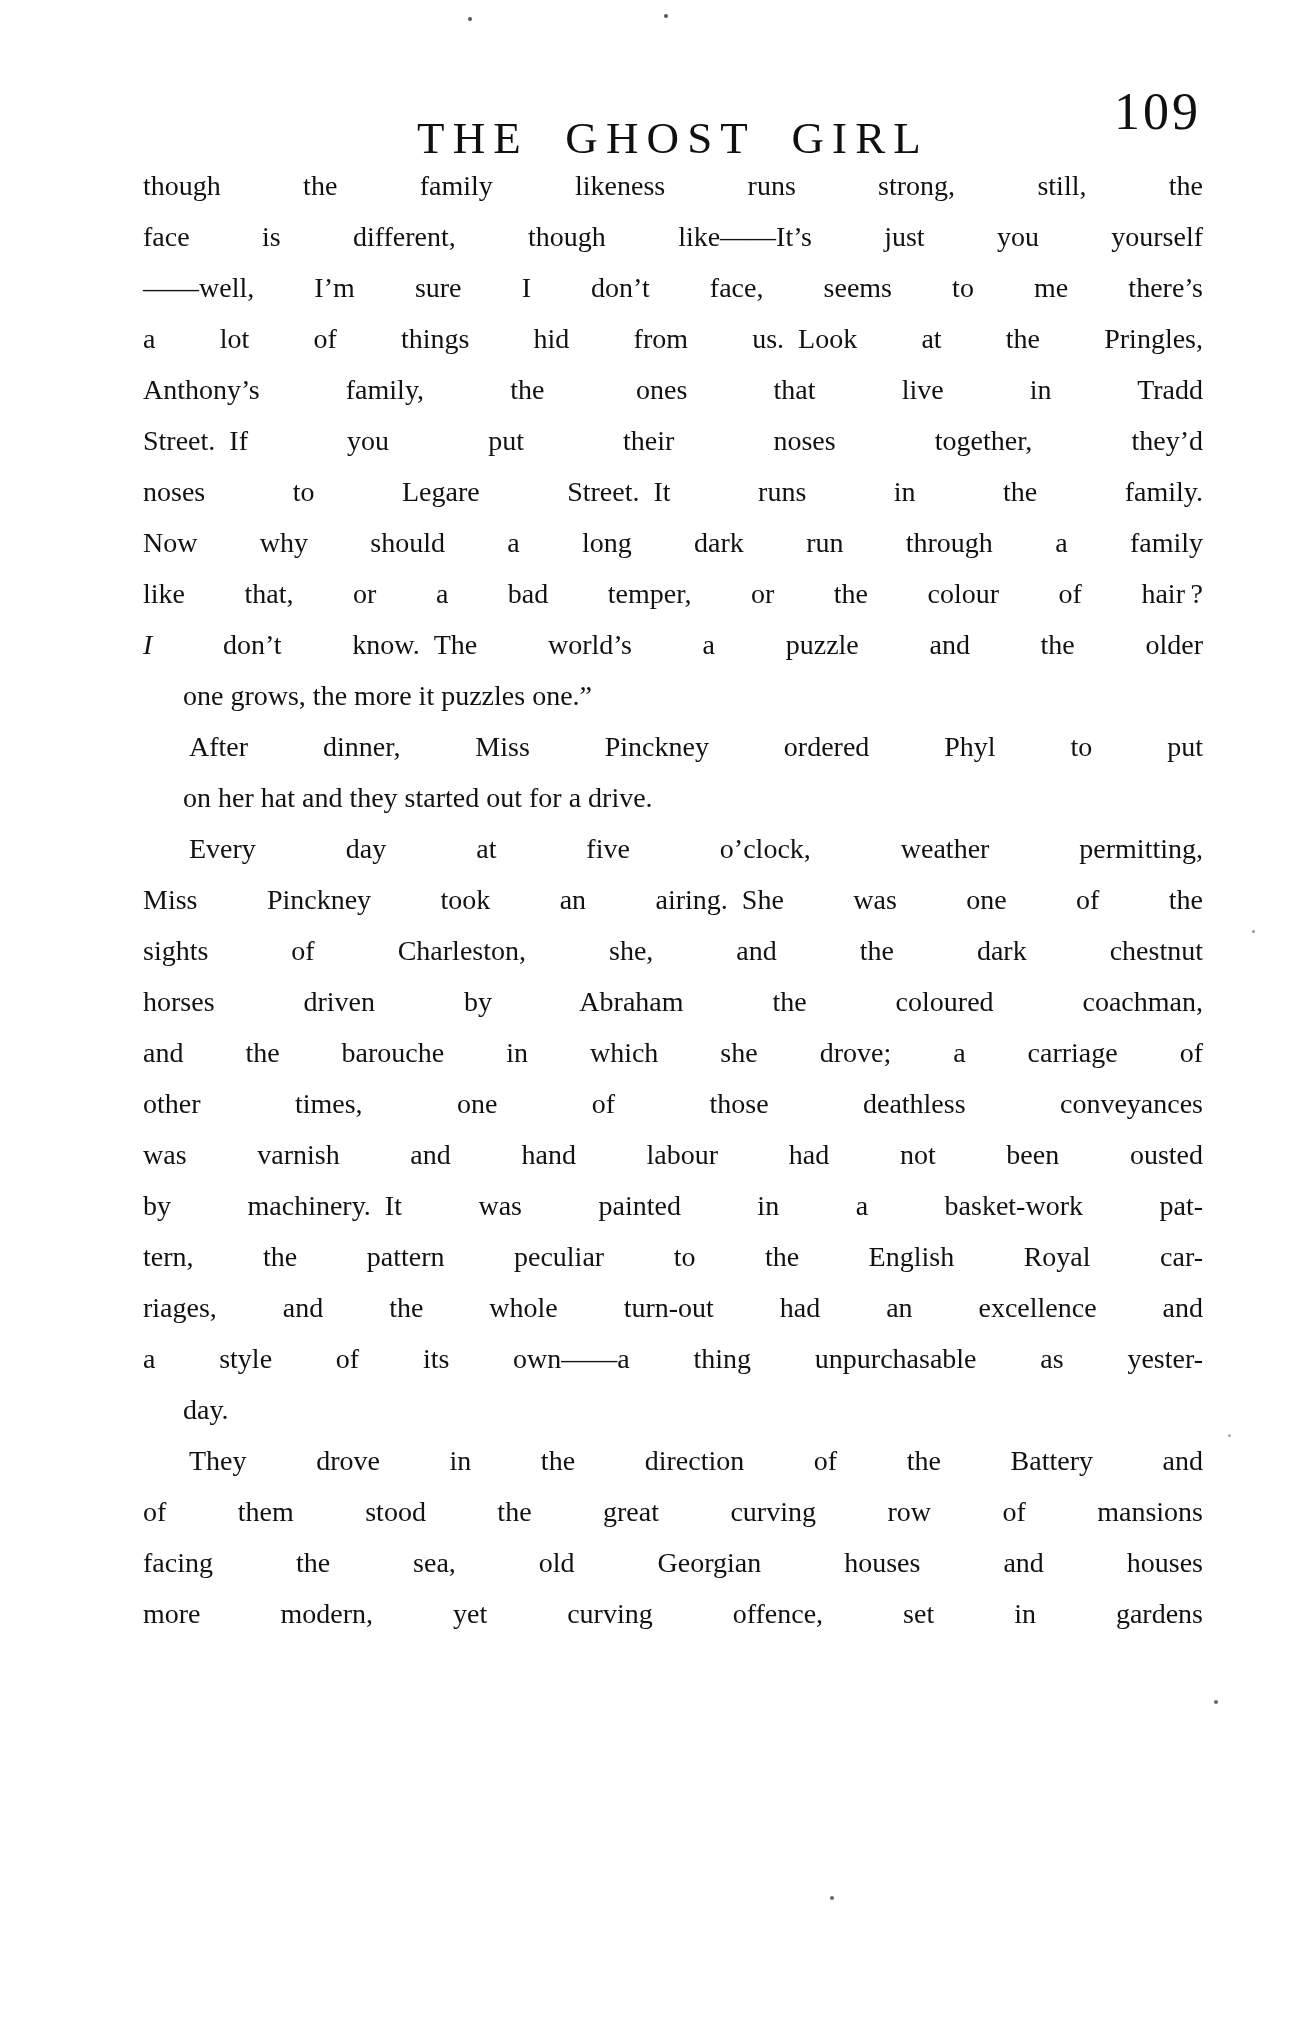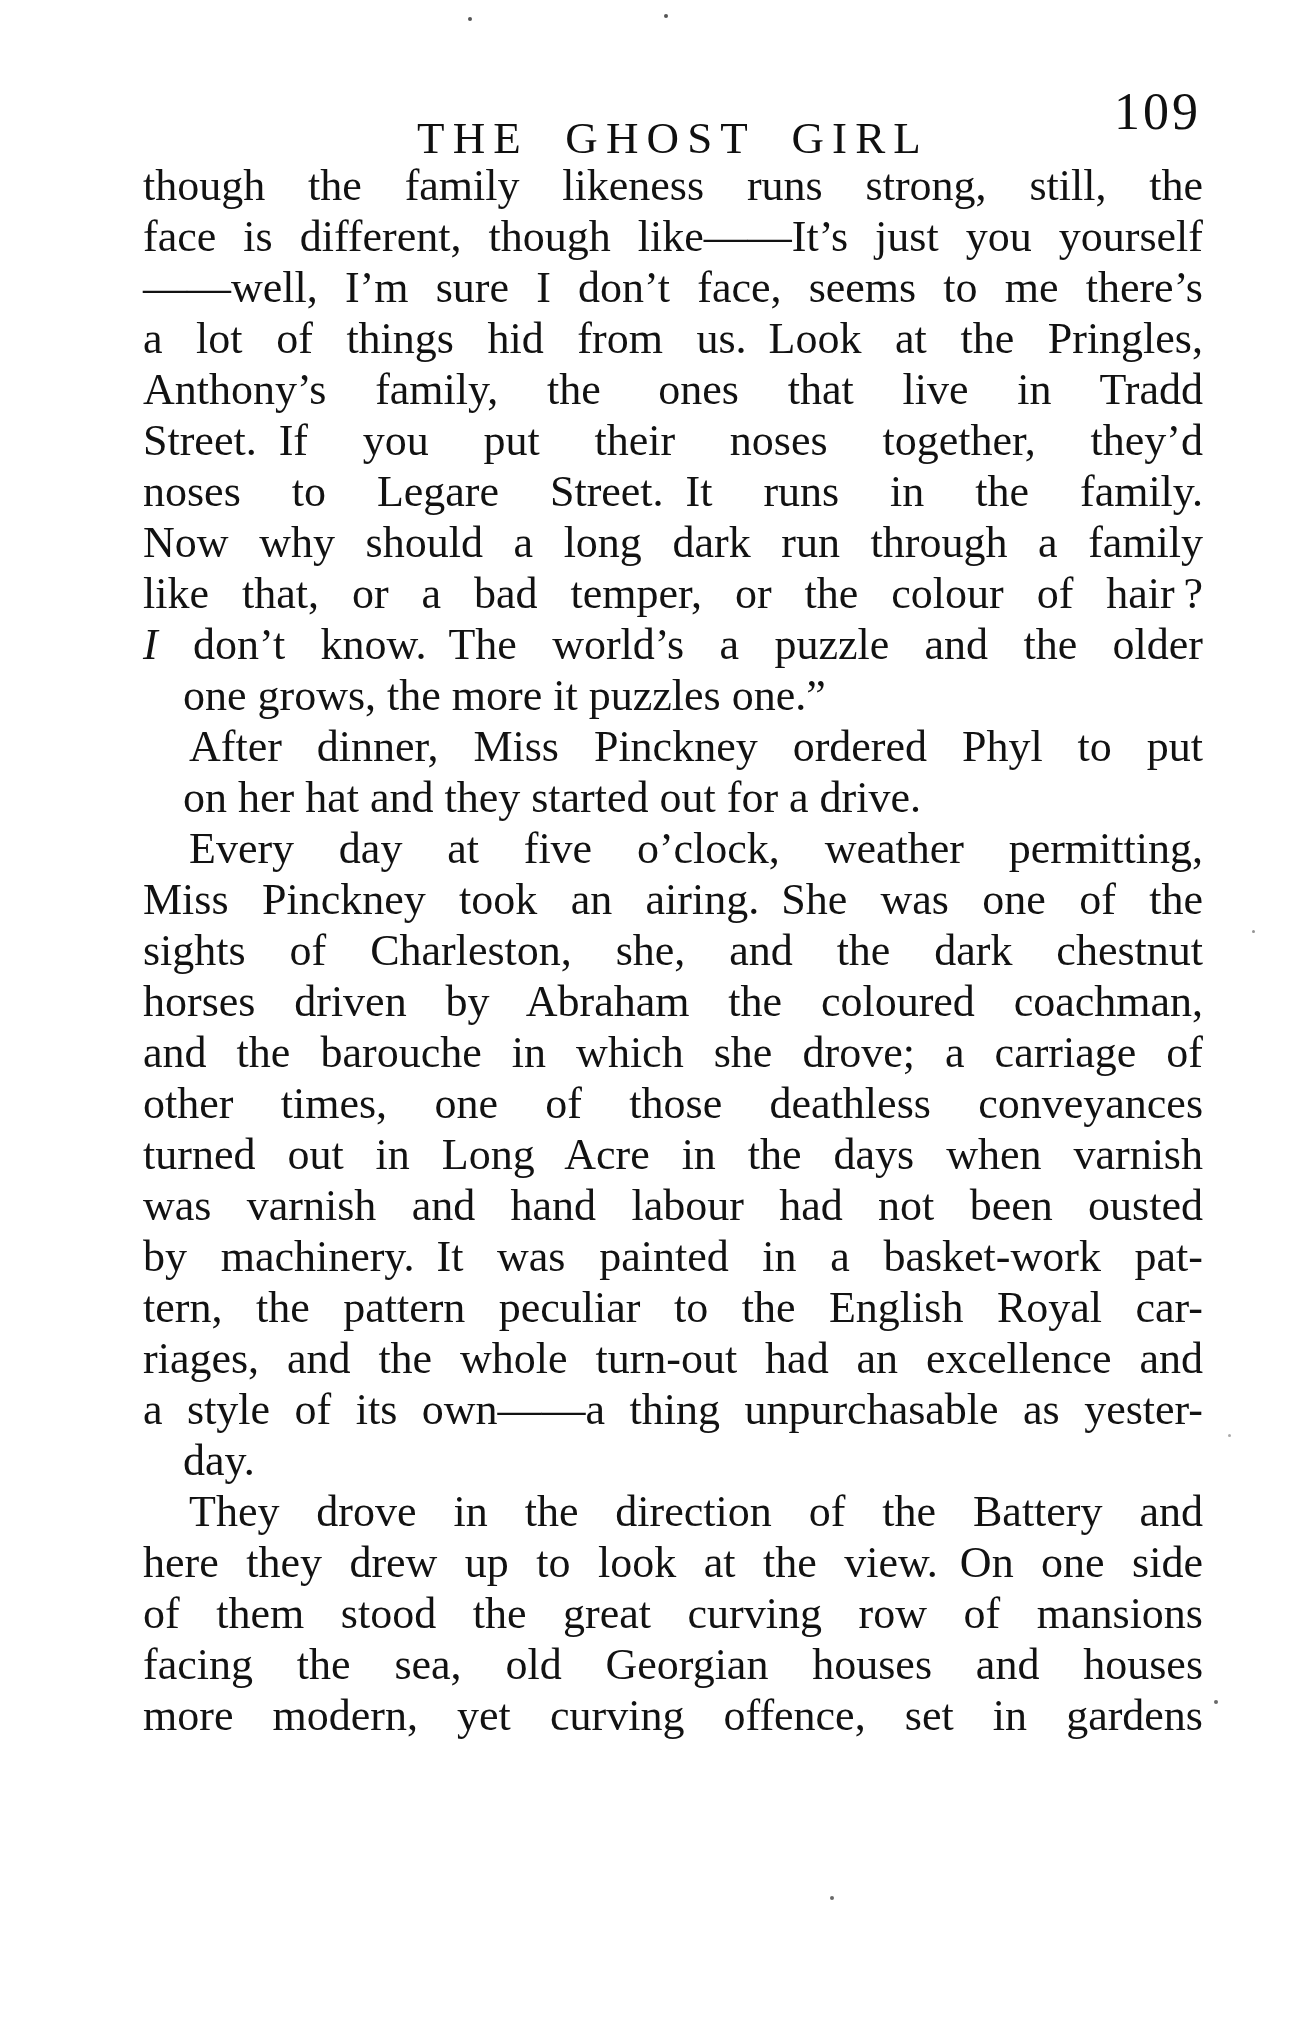--- a/index.html
+++ b/index.html
@@ -41,21 +41,21 @@
     top: 6px;
     font-size: 52px;
     letter-spacing: 3px;
     color: #101010;
   }
   .text-block {
     position: absolute;
     left: 143px;
     top: 160px;
     width: 1060px;
-    font-size: 44px;
+    font-size: 28px;
     line-height: 51px;
     color: #121212;
   }
   .para { margin: 0; }
   .line {
     text-align: justify;
     text-align-last: justify;
     height: 51px;
     overflow: visible;
   }
@@ -109,30 +109,28 @@
         <div class="line">After dinner, Miss Pinckney ordered Phyl to put</div>
         <div class="line end">on her hat and they started out for a drive.</div>
       </div>
       <div class="para indent">
         <div class="line">Every day at five o’clock, weather permitting,</div>
         <div class="line">Miss Pinckney took an airing. She was one of the</div>
         <div class="line">sights of Charleston, she, and the dark chestnut</div>
         <div class="line">horses driven by Abraham the coloured coachman,</div>
         <div class="line">and the barouche in which she drove; a carriage of</div>
         <div class="line">other times, one of those deathless conveyances</div>
-        <div class="line">turned out in Long Acre in the days when varnish</div>
         <div class="line">was varnish and hand labour had not been ousted</div>
         <div class="line">by machinery. It was painted in a basket-work pat-</div>
         <div class="line">tern, the pattern peculiar to the English Royal car-</div>
         <div class="line">riages, and the whole turn-out had an excellence and</div>
         <div class="line">a style of its own——a thing unpurchasable as yester-</div>
         <div class="line end">day.</div>
       </div>
       <div class="para indent">
         <div class="line">They drove in the direction of the Battery and</div>
-        <div class="line">here they drew up to look at the view. On one side</div>
         <div class="line">of them stood the great curving row of mansions</div>
         <div class="line">facing the sea, old Georgian houses and houses</div>
         <div class="line">more modern, yet curving offence, set in gardens</div>
       </div>
     </main>
 
 </div>
 
 </body></html>

